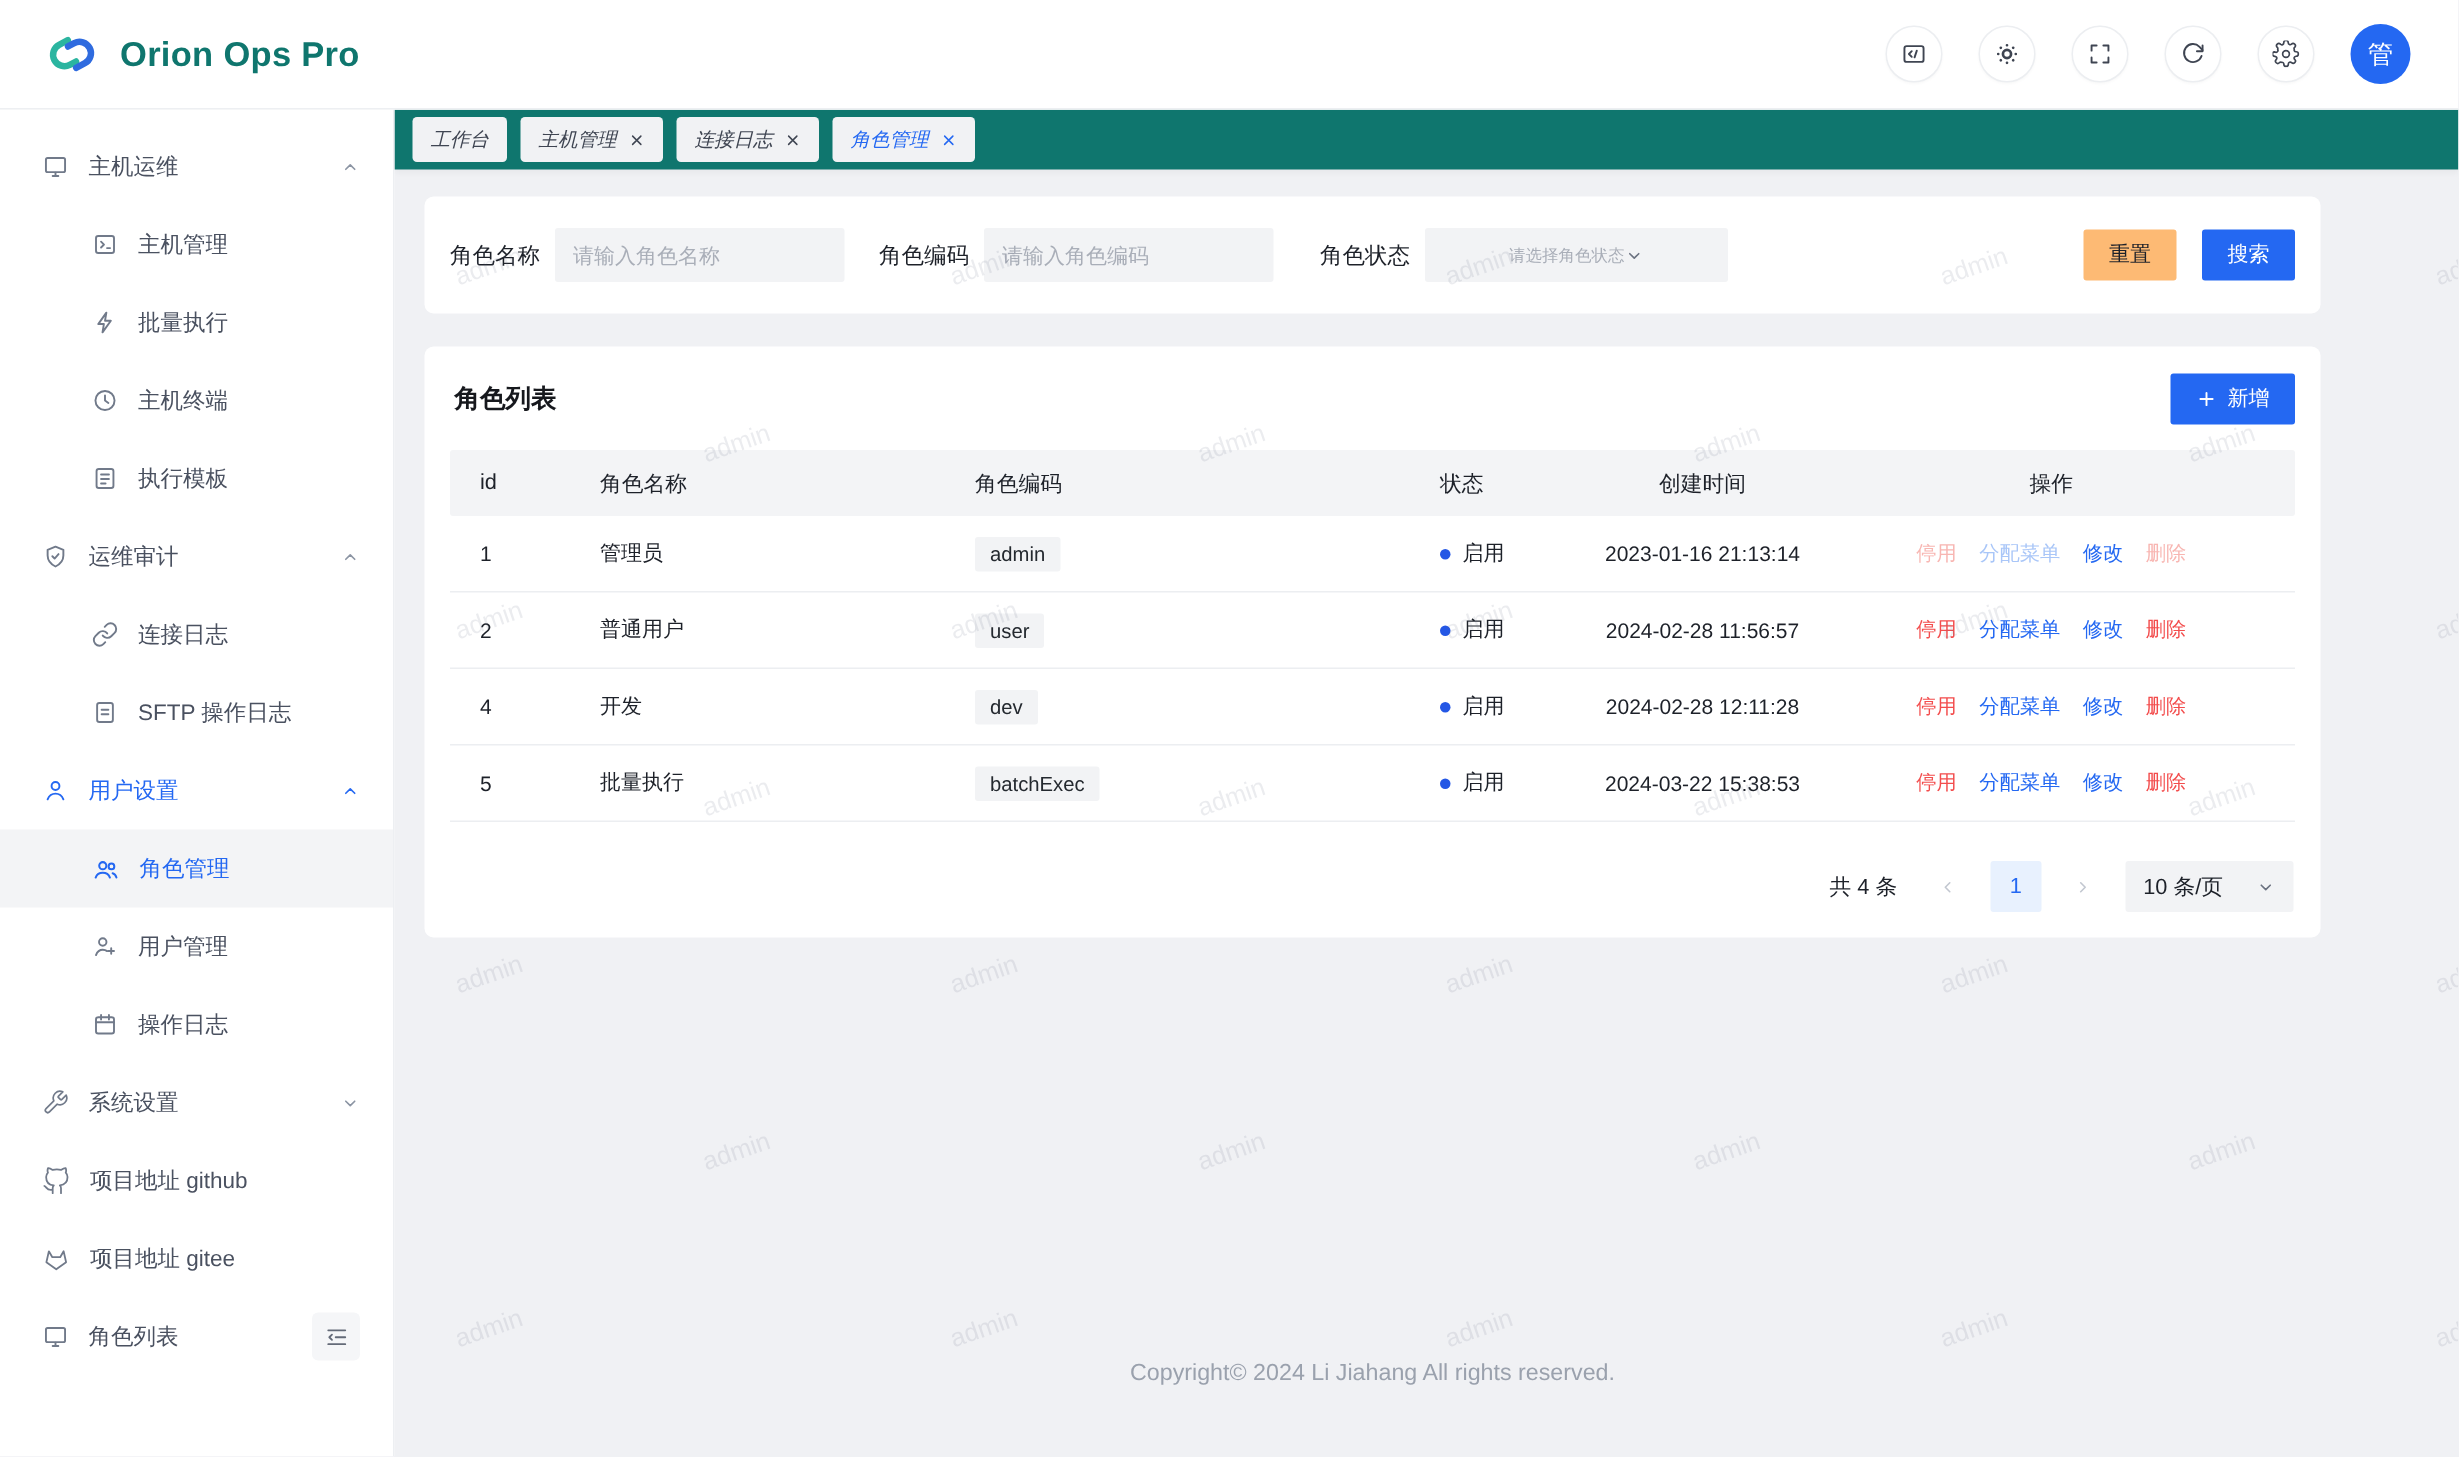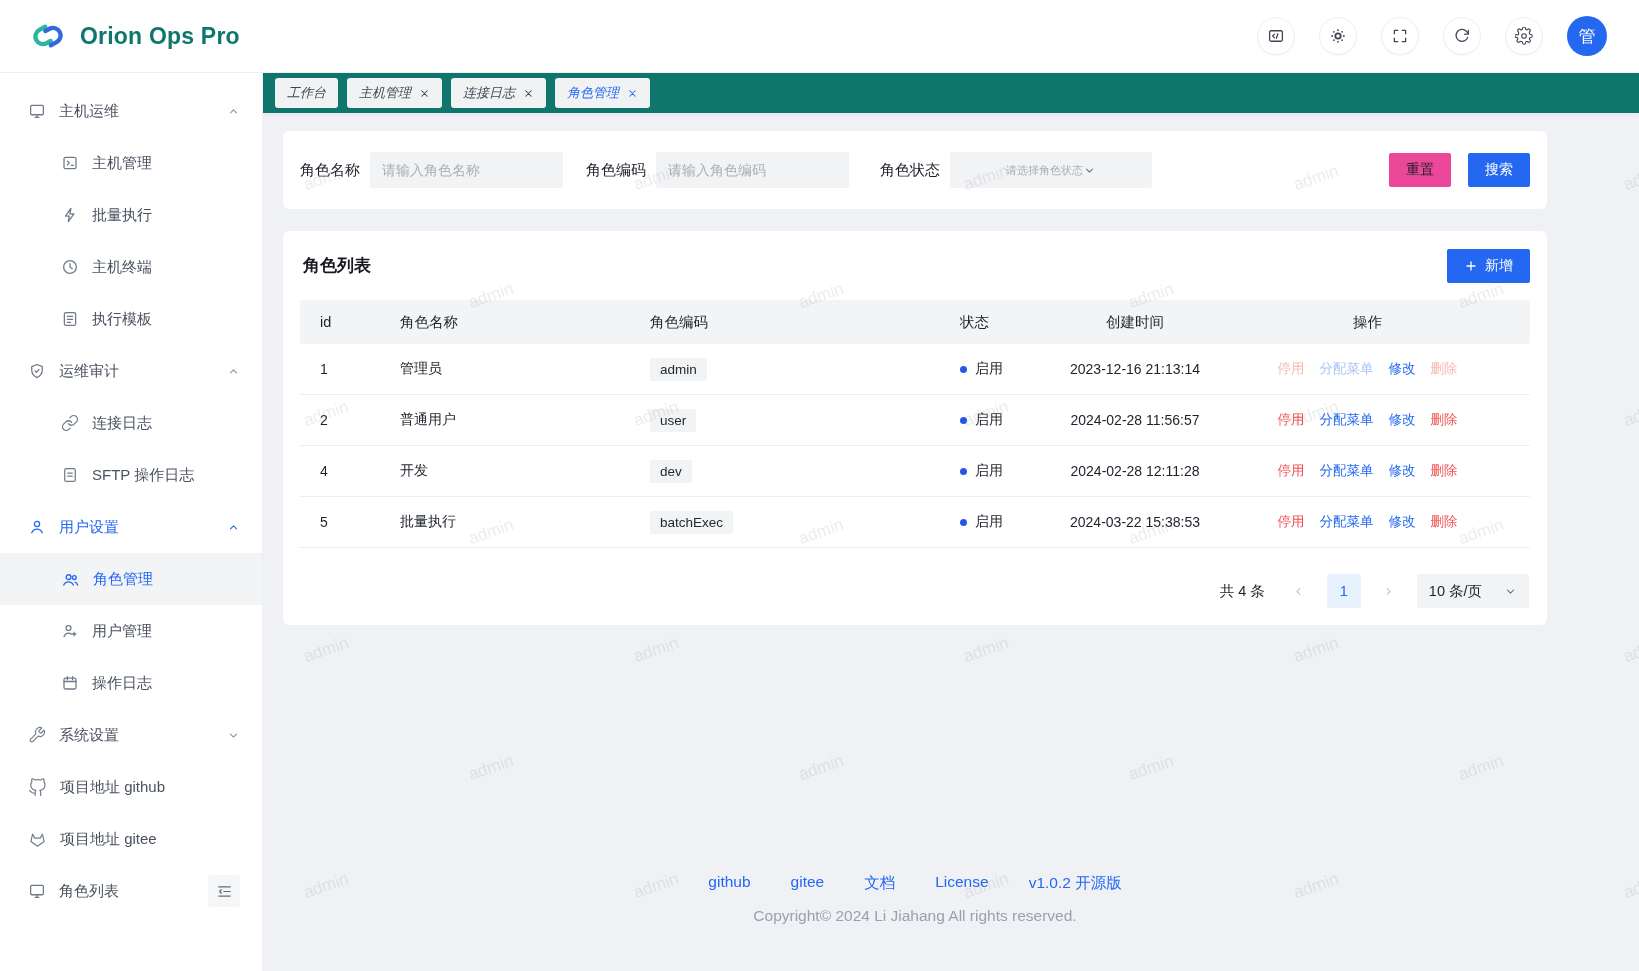--- a/index.html
+++ b/index.html
@@ -57,21 +57,21 @@
   .f-input { width:193px; height:36px; background:#f2f3f5; border:none; outline:none; border-radius:2px;
              padding:0 12px; font-size:14px; color:#1d2129; font-family:inherit; }
   .f-input::placeholder { color:#a9aeb8; }
   .f-select { width:202px; height:36px; background:#f2f3f5; border-radius:2px; display:flex; align-items:center;
               justify-content:center; padding:0 12px; font-size:11px; color:#a9aeb8; cursor:pointer; }
   .f-select svg { width:13px; height:13px; color:#6b7280; }
   .gap1 { width:23px; } .gap2 { width:31px; }
   .search-btns { margin-left:auto; display:flex; gap:17px; }
   .btn { height:34px; border:none; border-radius:2px; font-size:14px; padding:0 17px; cursor:pointer;
          display:flex; align-items:center; gap:7px; font-family:inherit; }
-  .btn.ghost { background:#ec4899; color:#1d2129; }
+  .btn.ghost { background:#fdba74; color:#1d2129; }
   .btn.primary { background:#2468f2; color:#fff; }
   .btn .ic { display:flex; } .btn .ic svg { width:14px; height:14px; }
 
   
   .table-card { margin-top:22px; padding:0 17px 17px; }
   .card-head { height:69px; display:flex; align-items:center; justify-content:space-between; padding-left:3px; }
   .card-head h2 { font-size:17px; font-weight:700; color:#16181d; }
   .trow { display:flex; align-items:center; }
   .thead { background:#f3f4f6; height:44px; font-size:14.5px; color:#1d2129; font-weight:500; border-radius:2px; }
   .tbody-row { height:51px; border-bottom:1px solid #eceef1; font-size:14px; }
@@ -429,21 +429,21 @@
           </div>
         <div id="tbody">
             <div class="trow tbody-row">
               <div class="col-id">1</div>
               <div class="col-name">管理员</div>
               <div class="col-code"><span class="code-tag">admin</span></div>
               <div class="col-status status-cell">
                 <span class="status-dot" style="background: rgb(36, 87, 229);"></span>
                 <span>启用</span>
               </div>
-              <div class="col-time">2023-12-16 21:13:14</div>
+              <div class="col-time">2023-01-16 21:13:14</div>
               <div class="col-action">
                 <span class="alink danger disabled">停用</span>
                 <span class="alink primary disabled">分配菜单</span>
                 <span class="alink primary">修改</span>
                 <span class="alink danger disabled">删除</span>
               </div>
             </div>
             <div class="trow tbody-row">
               <div class="col-id">2</div>
               <div class="col-name">普通用户</div>
@@ -515,27 +515,20 @@
               <span style="display: flex;">
                 <svg viewBox="0 0 24 24" fill="none" stroke="currentColor" stroke-width="2" stroke-linecap="round" stroke-linejoin="round">
                   <path d="M6.5 9.5L12 15l5.5-5.5"></path>
                 </svg>
               </span>
             </div>
           </div>
       </section>
 
       <footer class="page-footer">
-        <div class="f-links" id="footer-links">
-            <a>github</a>
-            <a>gitee</a>
-            <a>文档</a>
-            <a>License</a>
-            <a>v1.0.2 开源版</a>
-          </div>
         <div class="copyright">Copyright© 2024 Li Jiahang All rights reserved.</div>
       </footer>
     </div>
 
     <div class="wm-layer" id="wm-layer">
         <span class="wm" style="left: 40px; top: 95px;">admin</span>
         <span class="wm" style="left: 370px; top: 95px;">admin</span>
         <span class="wm" style="left: 700px; top: 95px;">admin</span>
         <span class="wm" style="left: 1030px; top: 95px;">admin</span>
         <span class="wm" style="left: 1360px; top: 95px;">admin</span>

